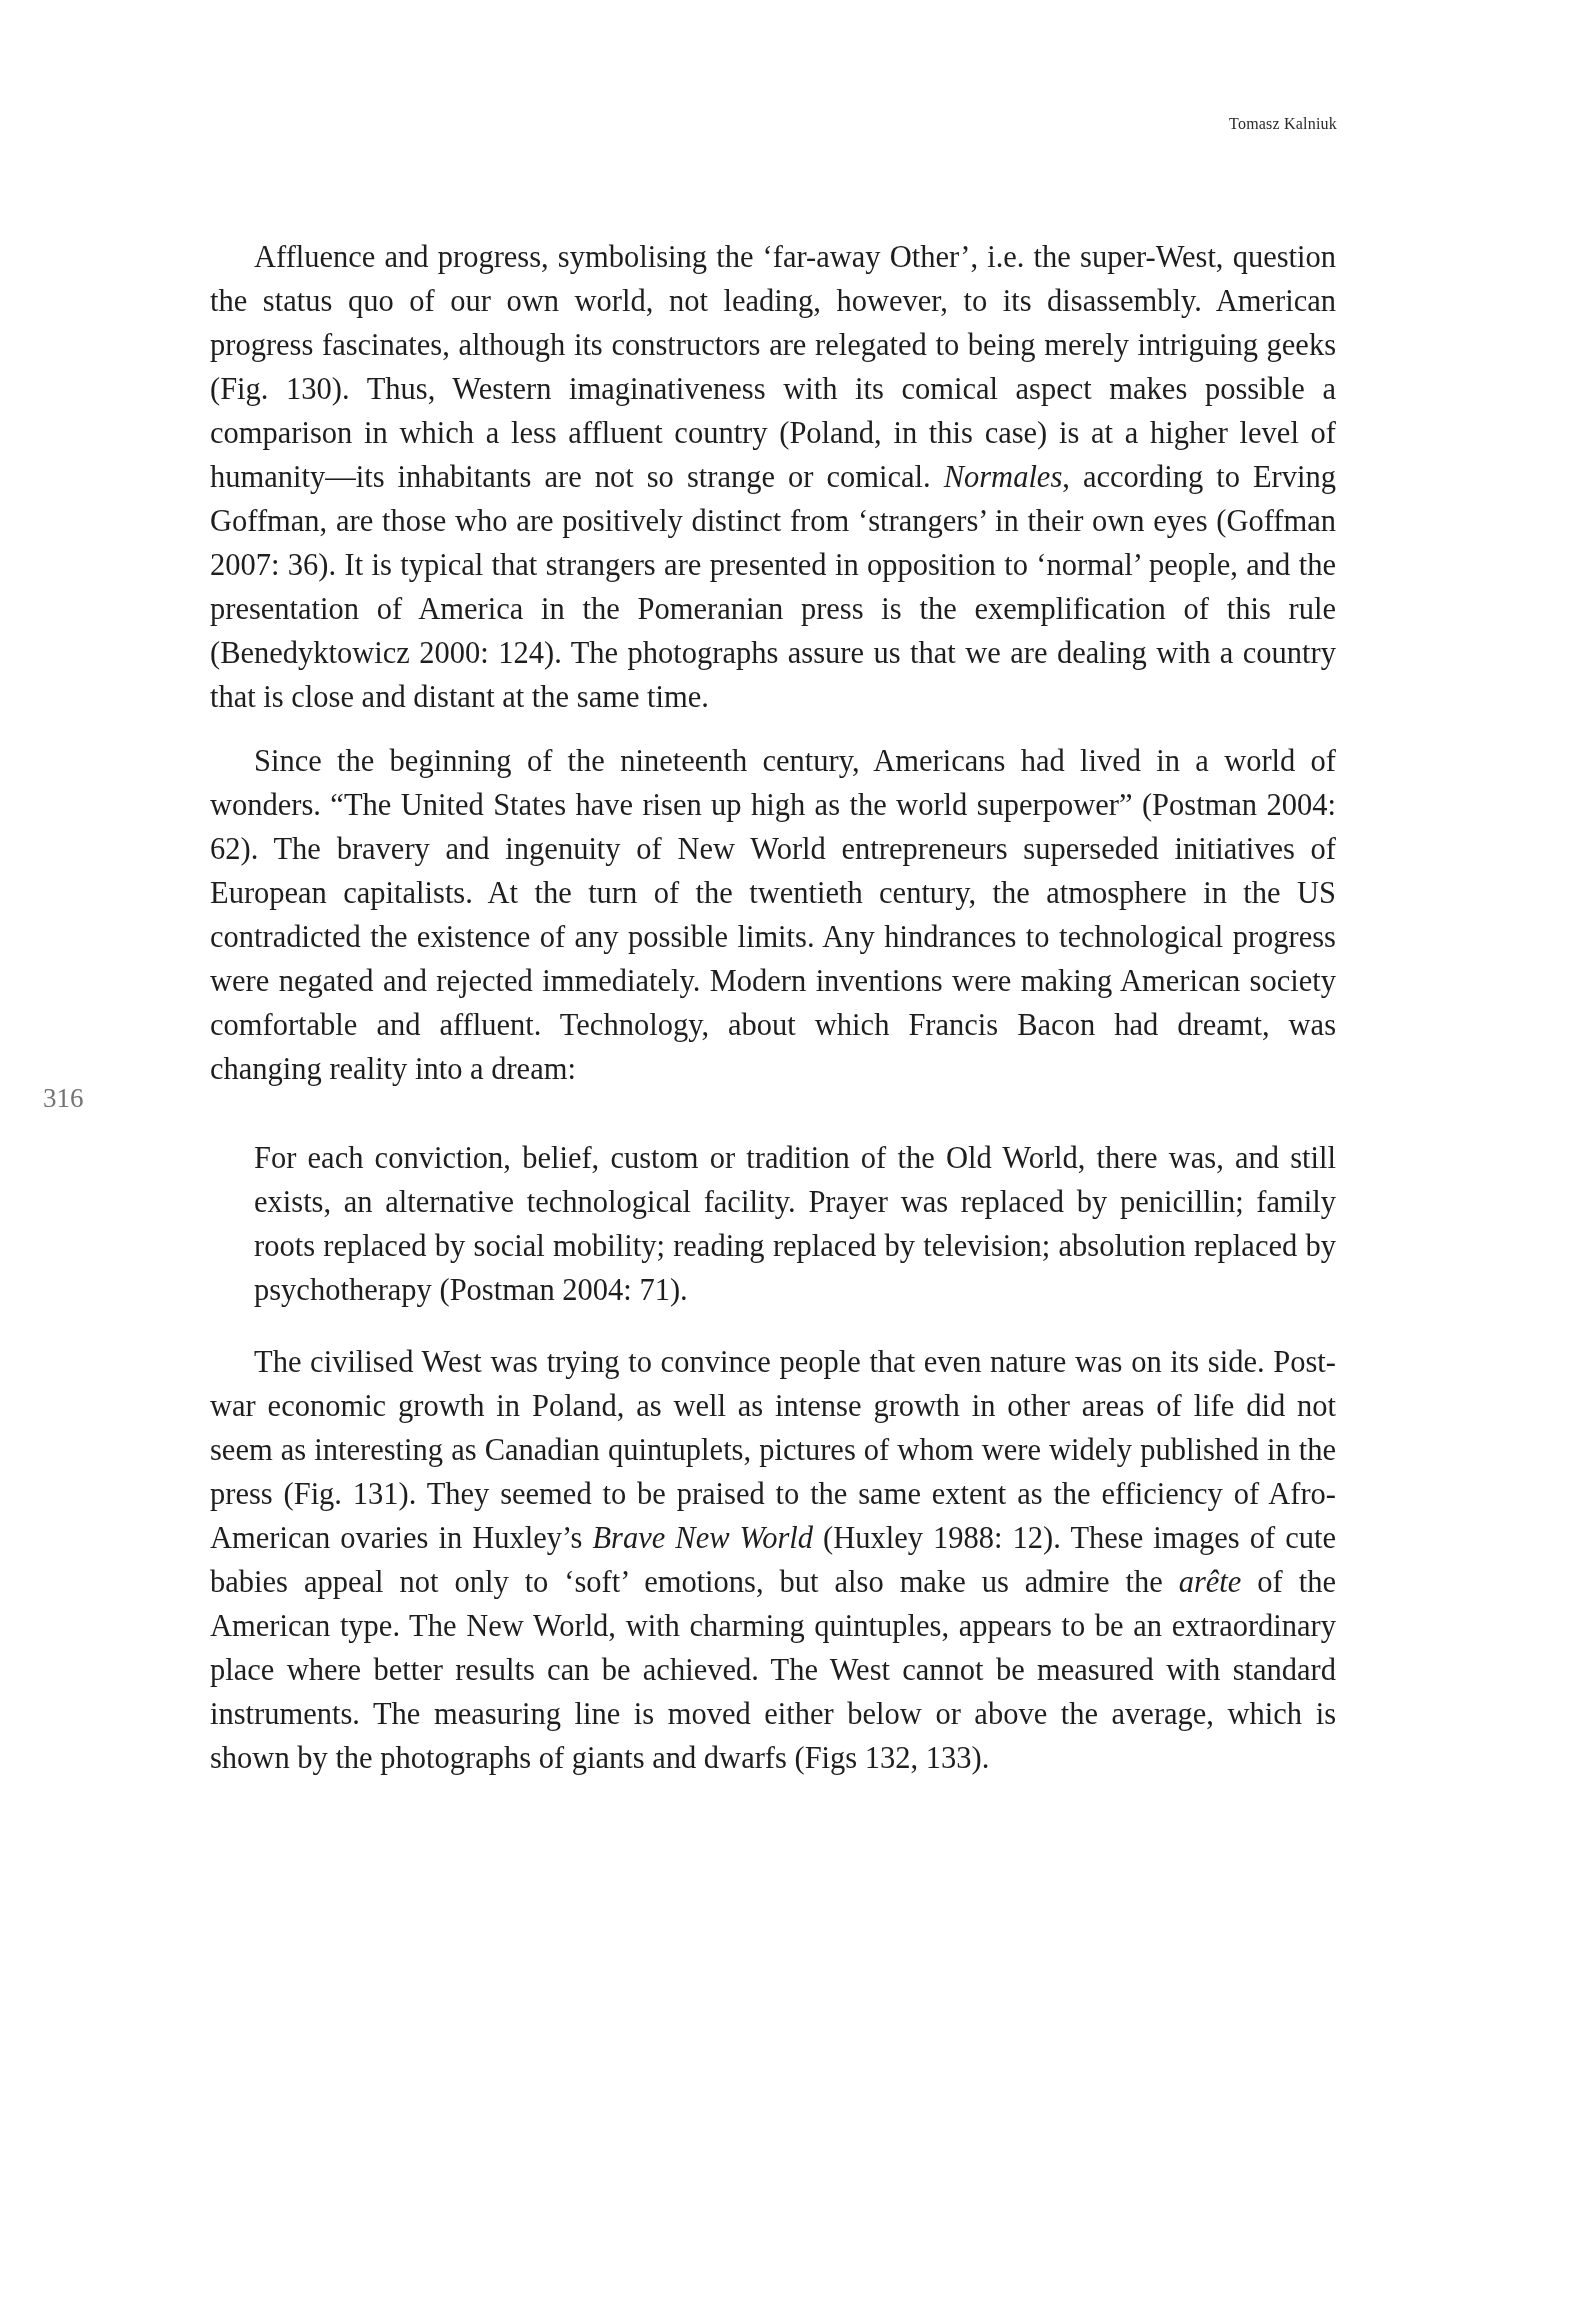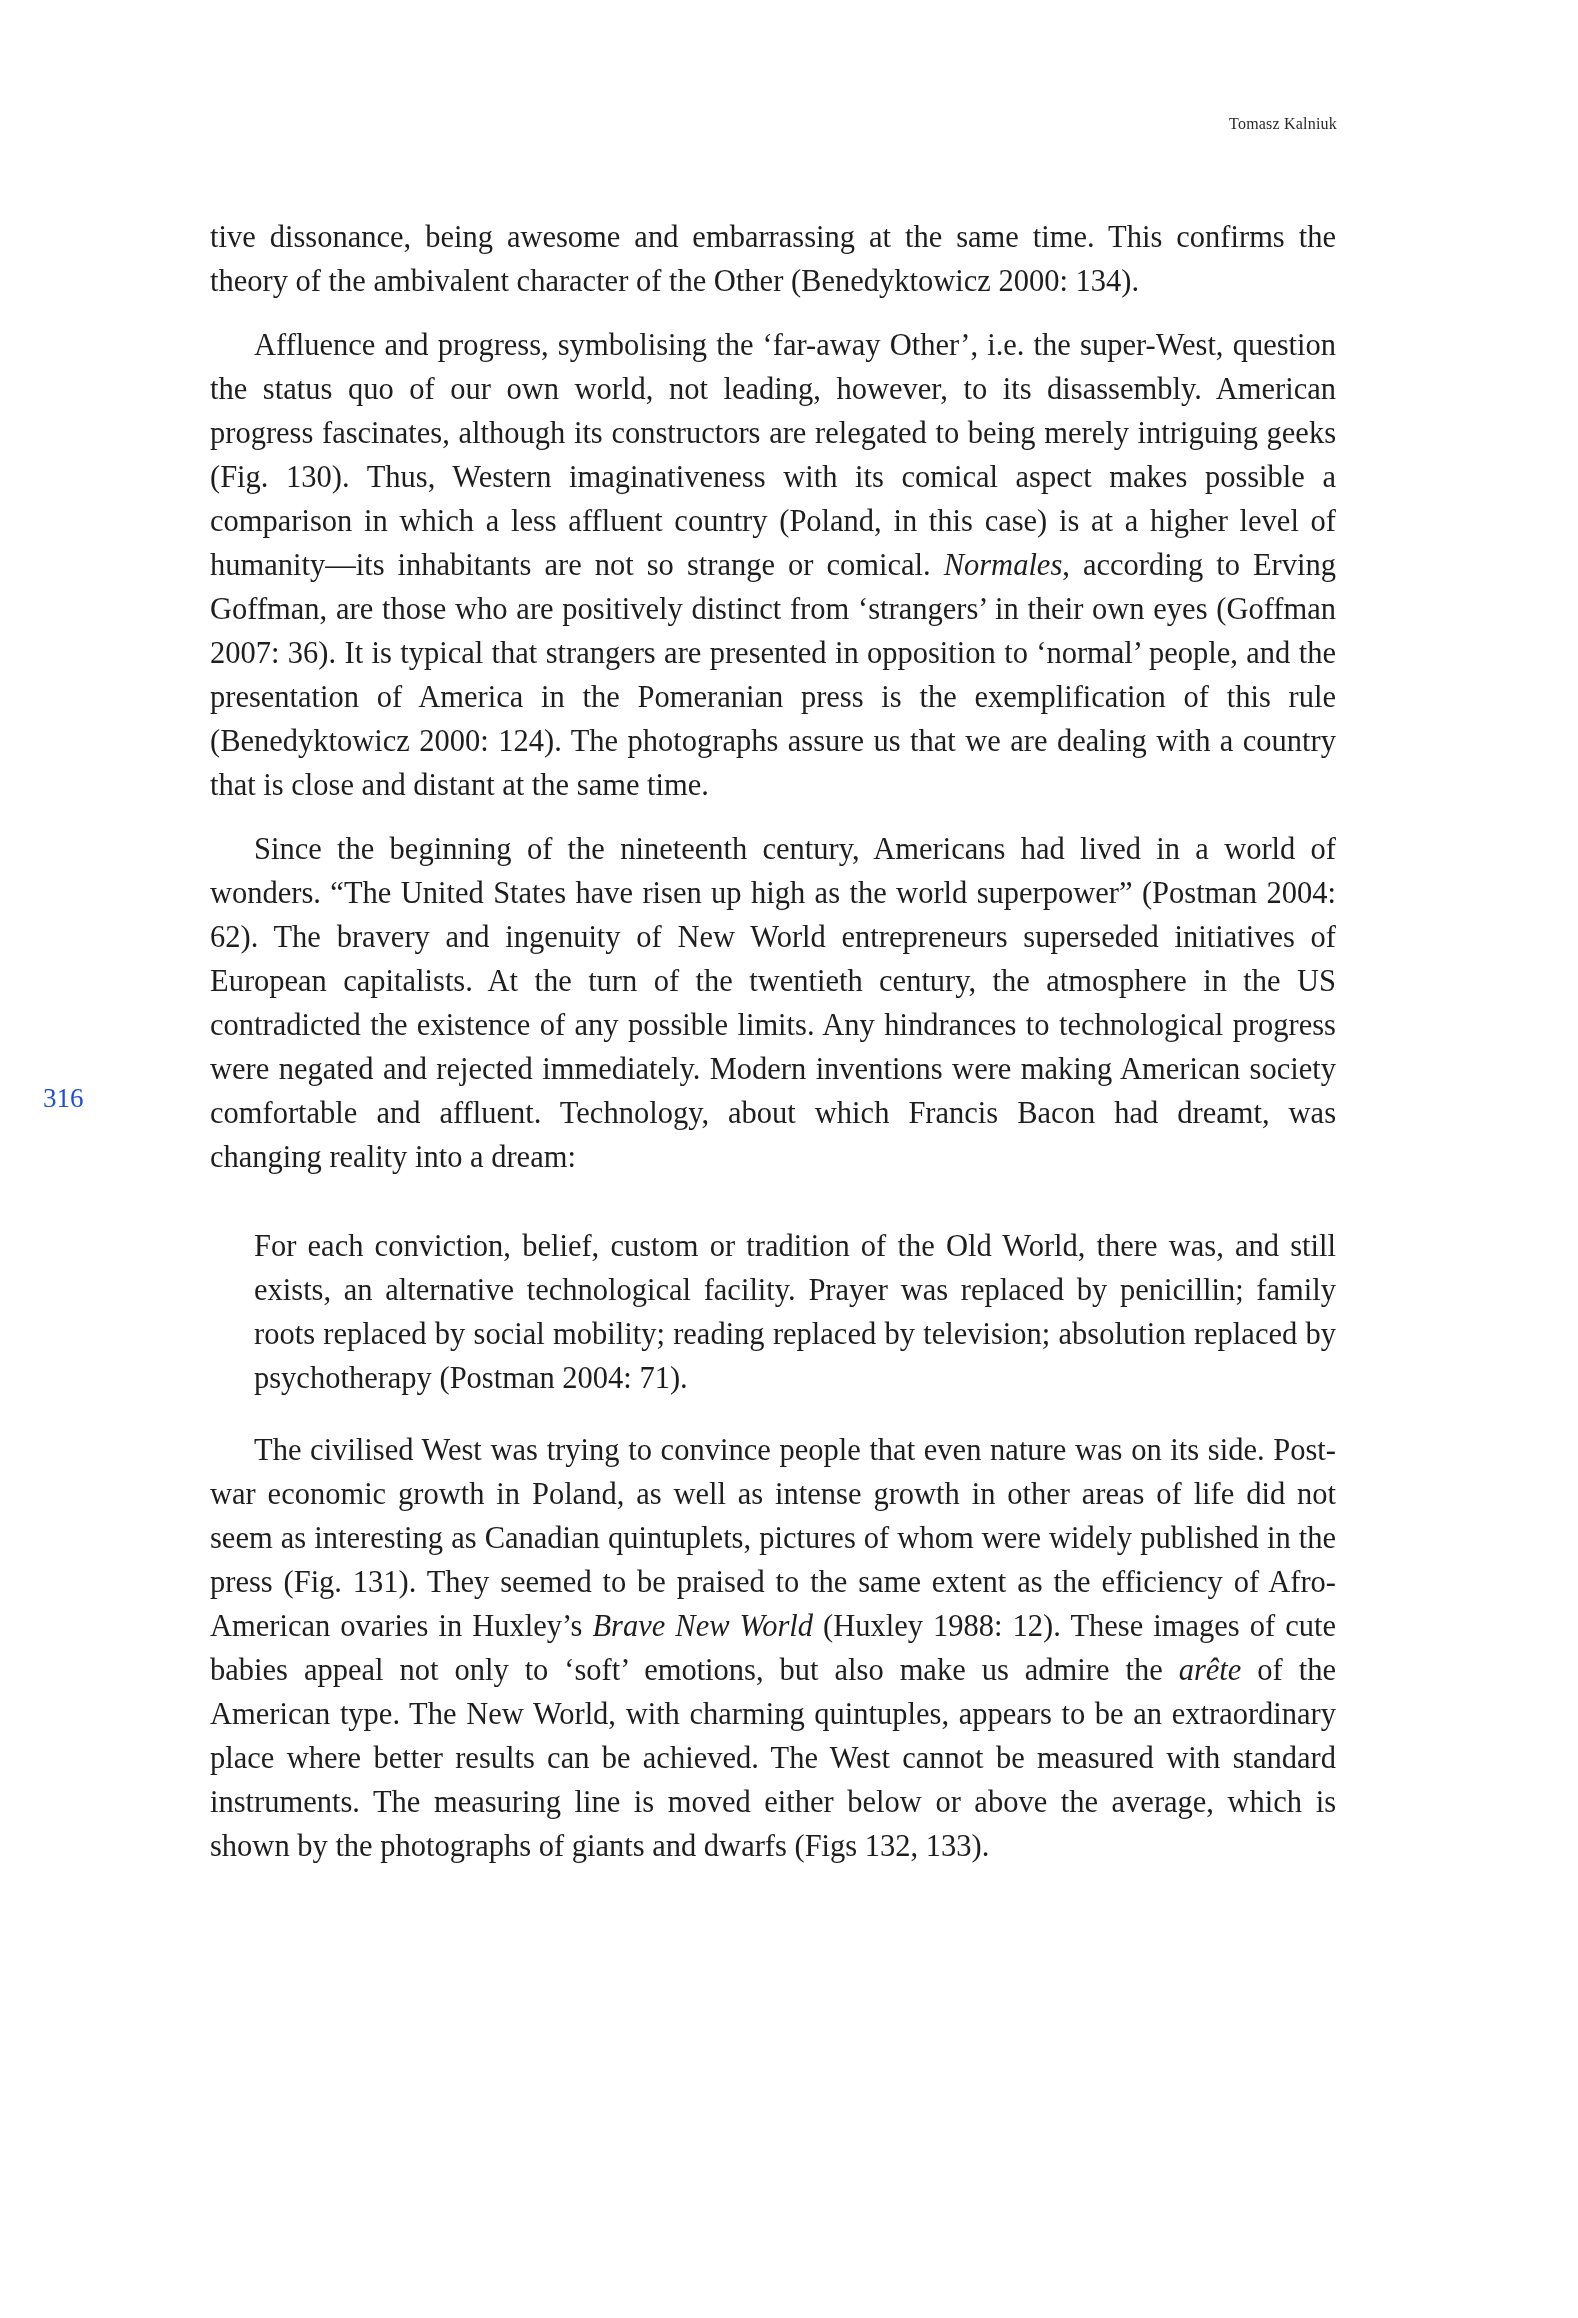--- a/index.html
+++ b/index.html
@@ -21,21 +21,21 @@
       right: 242px;
       font-size: 16px;
       letter-spacing: 0.2px;
       color: #2a2a2a;
     }
     .page-number {
       position: absolute;
       left: 43px;
       top: 1083px;
       font-size: 27px;
-      color: #1d4ed8;
+      color: #737373;
     }
     .text-block {
       position: absolute;
       left: 210px;
       top: 215px;
       width: 1126px;
       font-size: 30.5px;
       line-height: 44px;
     }
     .para {
@@ -52,21 +52,20 @@
     em { font-style: italic; }
   </style>
 </head>
 <body>
 
 <div class="running-head">Tomasz Kalniuk</div>
 
 <div class="page-number">316</div>
 
 <div class="text-block">
-  <p class="para">tive dissonance, being awesome and embarrassing at the same time. This confirms the theory of the ambivalent character of the Other (Benedyktowicz 2000: 134).</p>
 
   <p class="para indent"><span>Affluence and progress, symbolising the ‘far-away Other’, i.e. the super-West, question the status quo of our own world, not leading, however, to its disassem­bly. American progress fascinates, although its constructors are relegated to being merely intriguing geeks (Fig. 130). Thus, Western imaginativeness with its comical aspect makes possible a comparison in which a less affluent country (Poland, in this case) is at a higher level of humanity—its inhabitants are not so strange or comi­cal. </span><em>Normales</em><span>, according to Erving Goffman, are those who are positively distinct from ‘strangers’ in their own eyes (Goffman 2007: 36). It is typical that strangers are presented in opposition to ‘normal’ people, and the presentation of America in the Pomeranian press is the exemplification of this rule (Benedyktowicz 2000: 124). The photographs assure us that we are dealing with a country that is close and distant at the same time.</span></p>
 
   <p class="para indent">Since the beginning of the nineteenth century, Americans had lived in a world of wonders. “The United States have risen up high as the world superpower” (Post­man 2004: 62). The bravery and ingenuity of New World entrepreneurs super­seded initiatives of European capitalists. At the turn of the twentieth century, the atmosphere in the US contradicted the existence of any possible limits. Any hin­drances to technological progress were negated and rejected immediately. Modern inventions were making American society comfortable and affluent. Technology, about which Francis Bacon had dreamt, was changing reality into a dream:</p>
 
   <div class="blockquote">
     <p class="para">For each conviction, belief, custom or tradition of the Old World, there was, and still exists, an alternative technological facility. Prayer was replaced by peni­cillin; family roots replaced by social mobility; reading replaced by television; absolution replaced by psychotherapy (Postman 2004: 71).</p>
   </div>
 
   <p class="para indent"><span>The civilised West was trying to convince people that even nature was on its side. Post-war economic growth in Poland, as well as intense growth in other ar­eas of life did not seem as interesting as Canadian quintuplets, pictures of whom were widely published in the press (Fig. 131). They seemed to be praised to the same extent as the efficiency of Afro-American ovaries in Huxley’s </span><em>Brave New World</em><span> (Huxley 1988: 12). These images of cute babies appeal not only to ‘soft’ emo­tions, but also make us admire the </span><em>arête</em><span> of the American type. The New World, with charming quintuples, appears to be an extraordinary place where better results can be achieved. The West cannot be measured with standard instruments. The measuring line is moved either below or above the average, which is shown by the photographs of giants and dwarfs (Figs 132, 133).</span></p>

